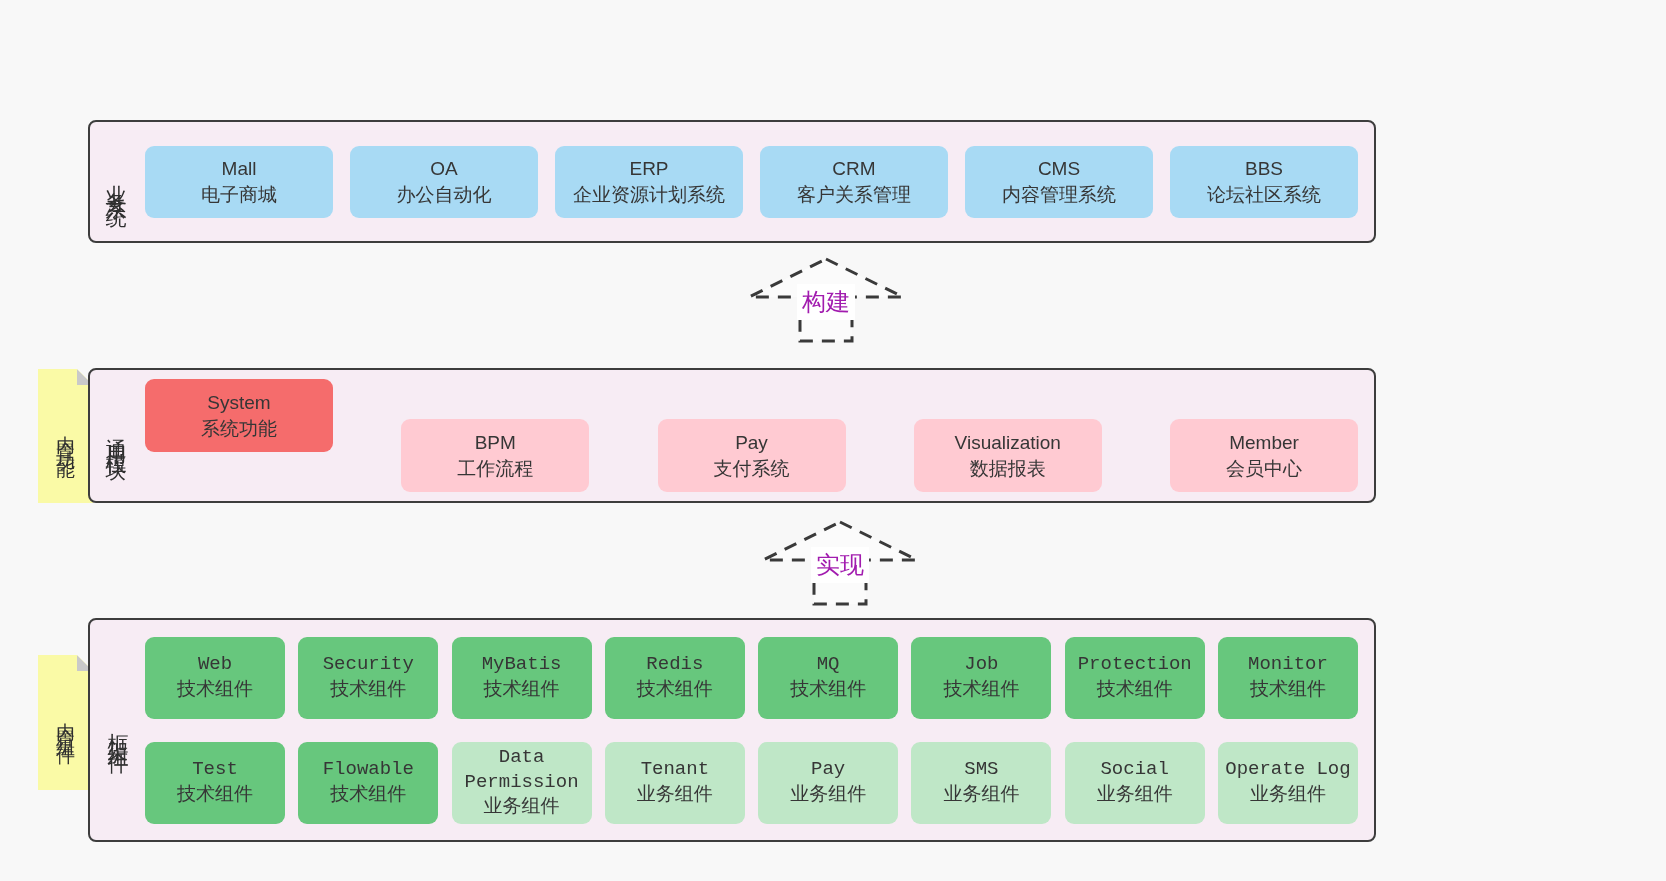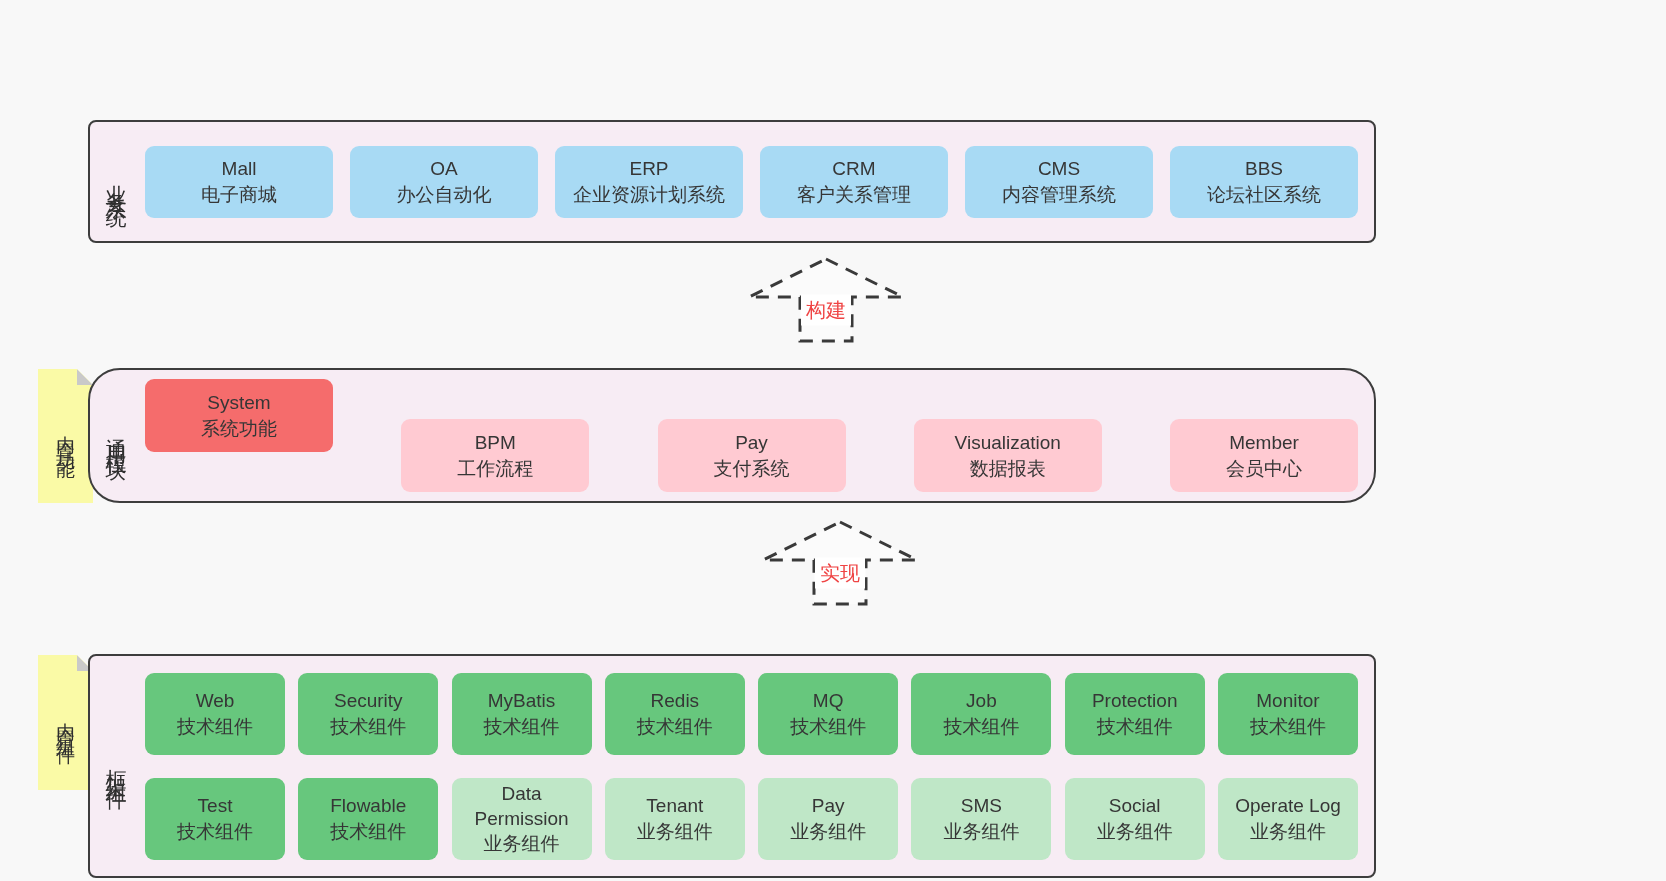--- a/index.html
+++ b/index.html
@@ -17,22 +17,22 @@
   
   .layer{
     position:absolute;
     left:88px;width:1288px;
     background:var(--c-container,#f7ecf4);
     border:2px solid #3d3d3d;
     border-radius:8px;
     box-sizing:border-box;
   }
   .layer-business{top:120px;height:123px;}
-  .layer-modules{top:368px;height:135px;border-radius:32px;}
-  .layer-components{top:654px;height:224px;}
+  .layer-modules{top:368px;height:135px;}
+  .layer-components{top:618px;height:224px;font-family:Liberation Mono, monospace;}
   .layer-label{
     position:absolute;
     left:12px;top:50%;
     transform:translateY(-50%);
     writing-mode:vertical-rl;
     text-orientation:upright;
     font-size:21px;
     letter-spacing:7px;
     color:#2f2f2f;
     white-space:nowrap;
@@ -98,24 +98,23 @@
   }
   .arrow-build{left:746px;top:256px;}
   .arrow-implement{left:760px;top:519px;}
   .arrow svg{display:block;width:100%;height:100%;}
   .arrow-label{
     position:absolute;
     left:50%;top:52%;
     transform:translate(-50%,-50%);
     background:#ffffff;
     padding:2px 5px;
-    font-size:20px;
-    color:#ef4444;
+    font-size:24px;
+    color:#a21caf;
     white-space:nowrap;
-    margin-top:8px;
   }
 </style>
 </head>
 <body>
 
 <div id="canvas">
 
   <div class="sticky-tab tab-modules">
     <div class="fold"></div>
     <span class="tab-text">内置功能</span>

